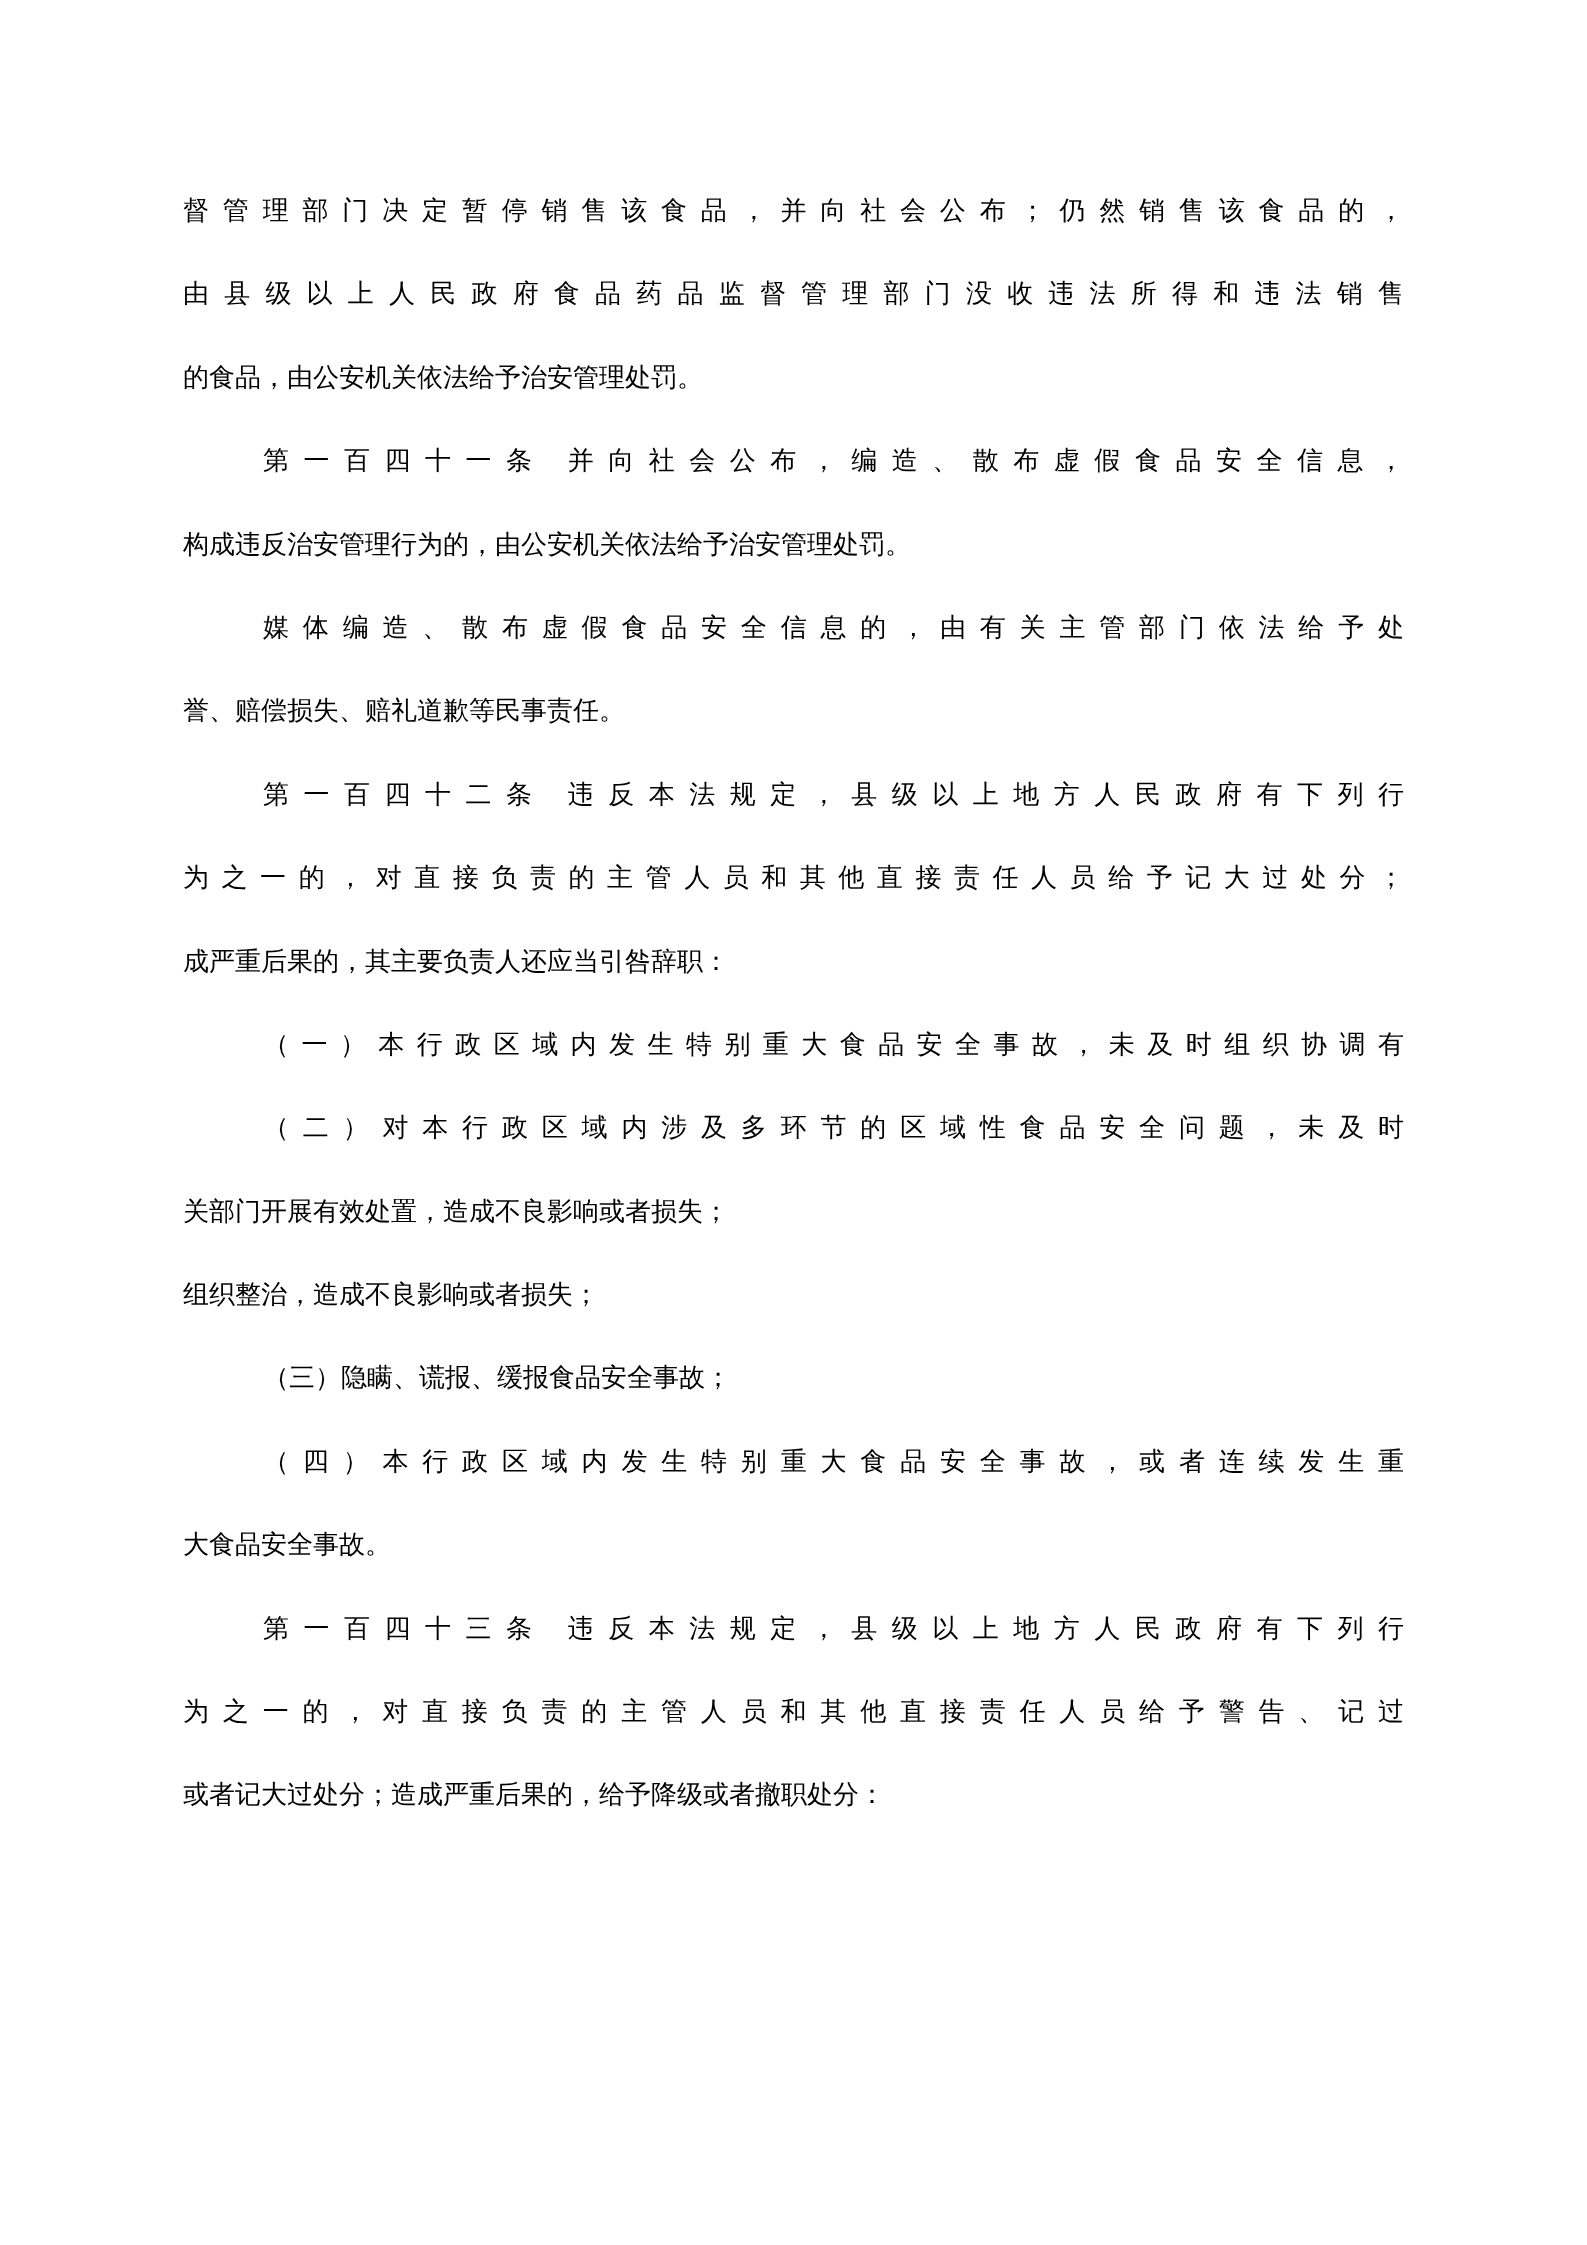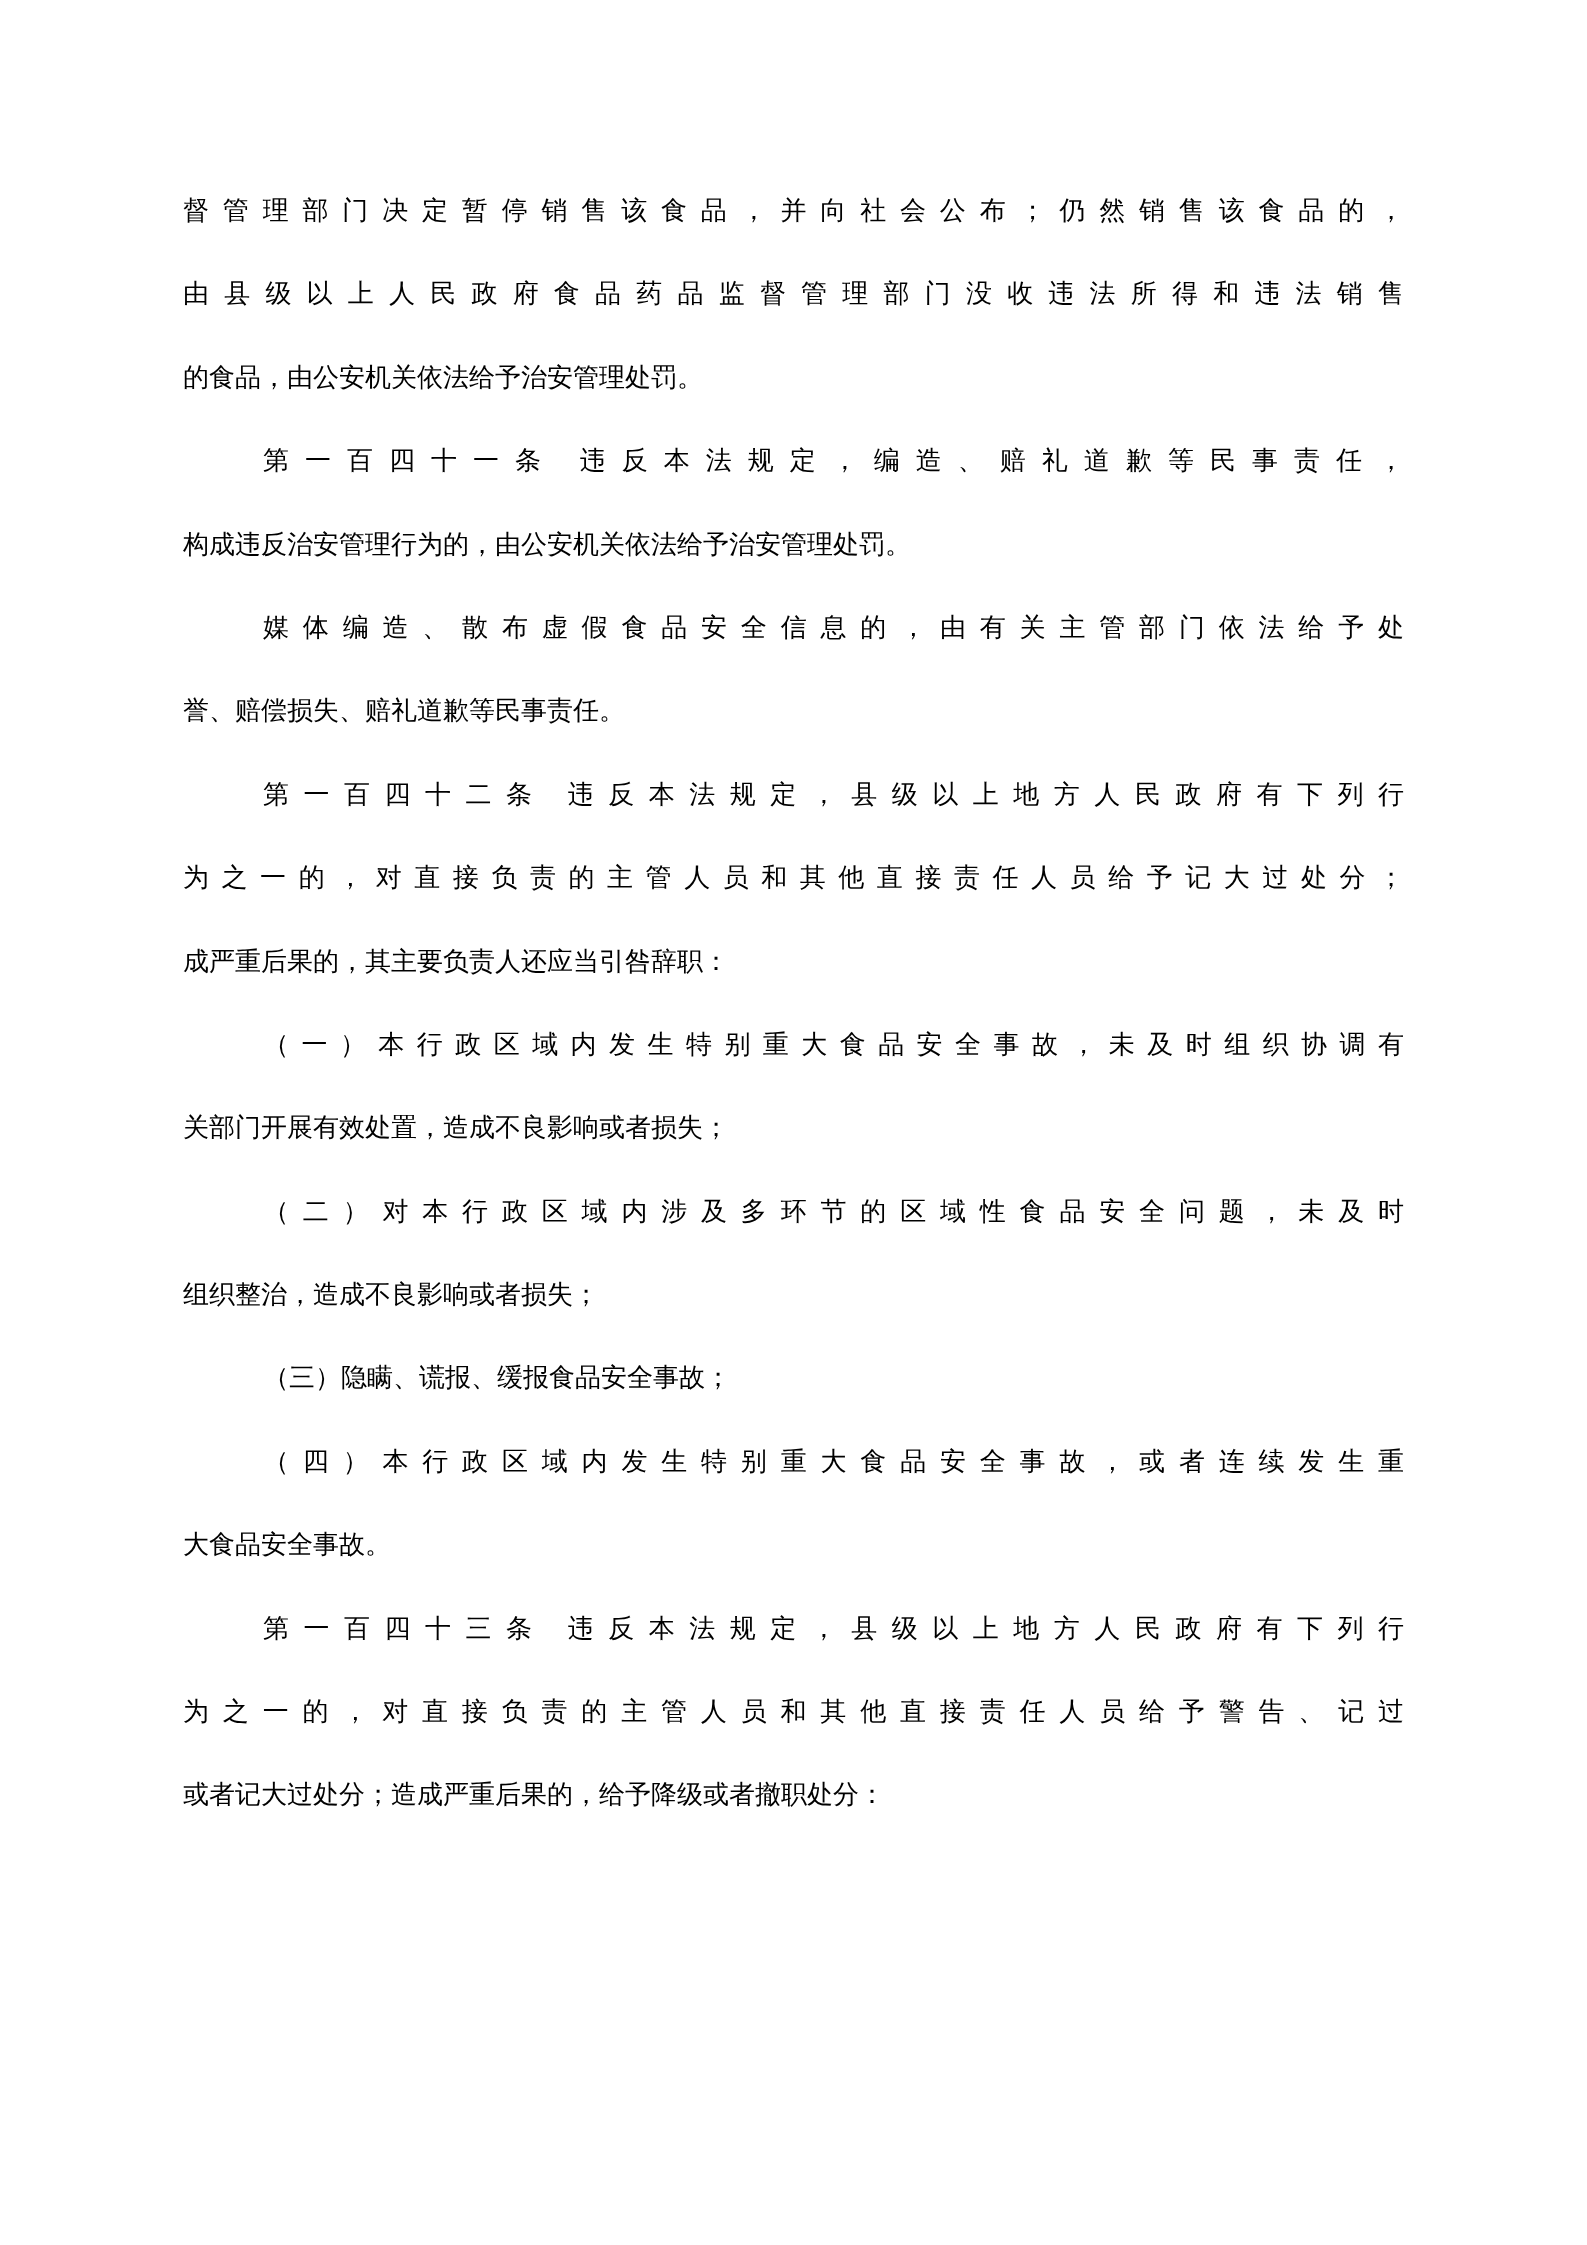--- a/index.html
+++ b/index.html
@@ -45,30 +45,30 @@
   }
 </style>
 </head>
 <body>
 
 <div class="page">
   <div class="text-block">
     <div class="line j">督管理部门决定暂停销售该食品，并向社会公布；仍然销售该食品的，</div>
     <div class="line j">由县级以上人民政府食品药品监督管理部门没收违法所得和违法销售</div>
     <div class="line e">的食品，由公安机关依法给予治安管理处罚。</div>
-    <div class="line j ind">第一百四十一条 违反本法规定，编造、赔礼道歉等民事责任，</div>
+    <div class="line j ind">第一百四十一条 并向社会公布，编造、散布虚假食品安全信息，</div>
     <div class="line e">构成违反治安管理行为的，由公安机关依法给予治安管理处罚。</div>
     <div class="line j ind">媒体编造、散布虚假食品安全信息的，由有关主管部门依法给予处</div>
     <div class="line e">誉、赔偿损失、赔礼道歉等民事责任。</div>
     <div class="line j ind">第一百四十二条 违反本法规定，县级以上地方人民政府有下列行</div>
     <div class="line j">为之一的，对直接负责的主管人员和其他直接责任人员给予记大过处分；</div>
     <div class="line e">成严重后果的，其主要负责人还应当引咎辞职：</div>
     <div class="line j ind">（一）本行政区域内发生特别重大食品安全事故，未及时组织协调有</div>
+    <div class="line j ind">（二）对本行政区域内涉及多环节的区域性食品安全问题，未及时</div>
     <div class="line e">关部门开展有效处置，造成不良影响或者损失；</div>
-    <div class="line j ind">（二）对本行政区域内涉及多环节的区域性食品安全问题，未及时</div>
     <div class="line e">组织整治，造成不良影响或者损失；</div>
     <div class="line e ind">（三）隐瞒、谎报、缓报食品安全事故；</div>
     <div class="line j ind">（四）本行政区域内发生特别重大食品安全事故，或者连续发生重</div>
     <div class="line e">大食品安全事故。</div>
     <div class="line j ind">第一百四十三条 违反本法规定，县级以上地方人民政府有下列行</div>
     <div class="line j">为之一的，对直接负责的主管人员和其他直接责任人员给予警告、记过</div>
     <div class="line e">或者记大过处分；造成严重后果的，给予降级或者撤职处分：</div>
   </div>
 </div>
 

